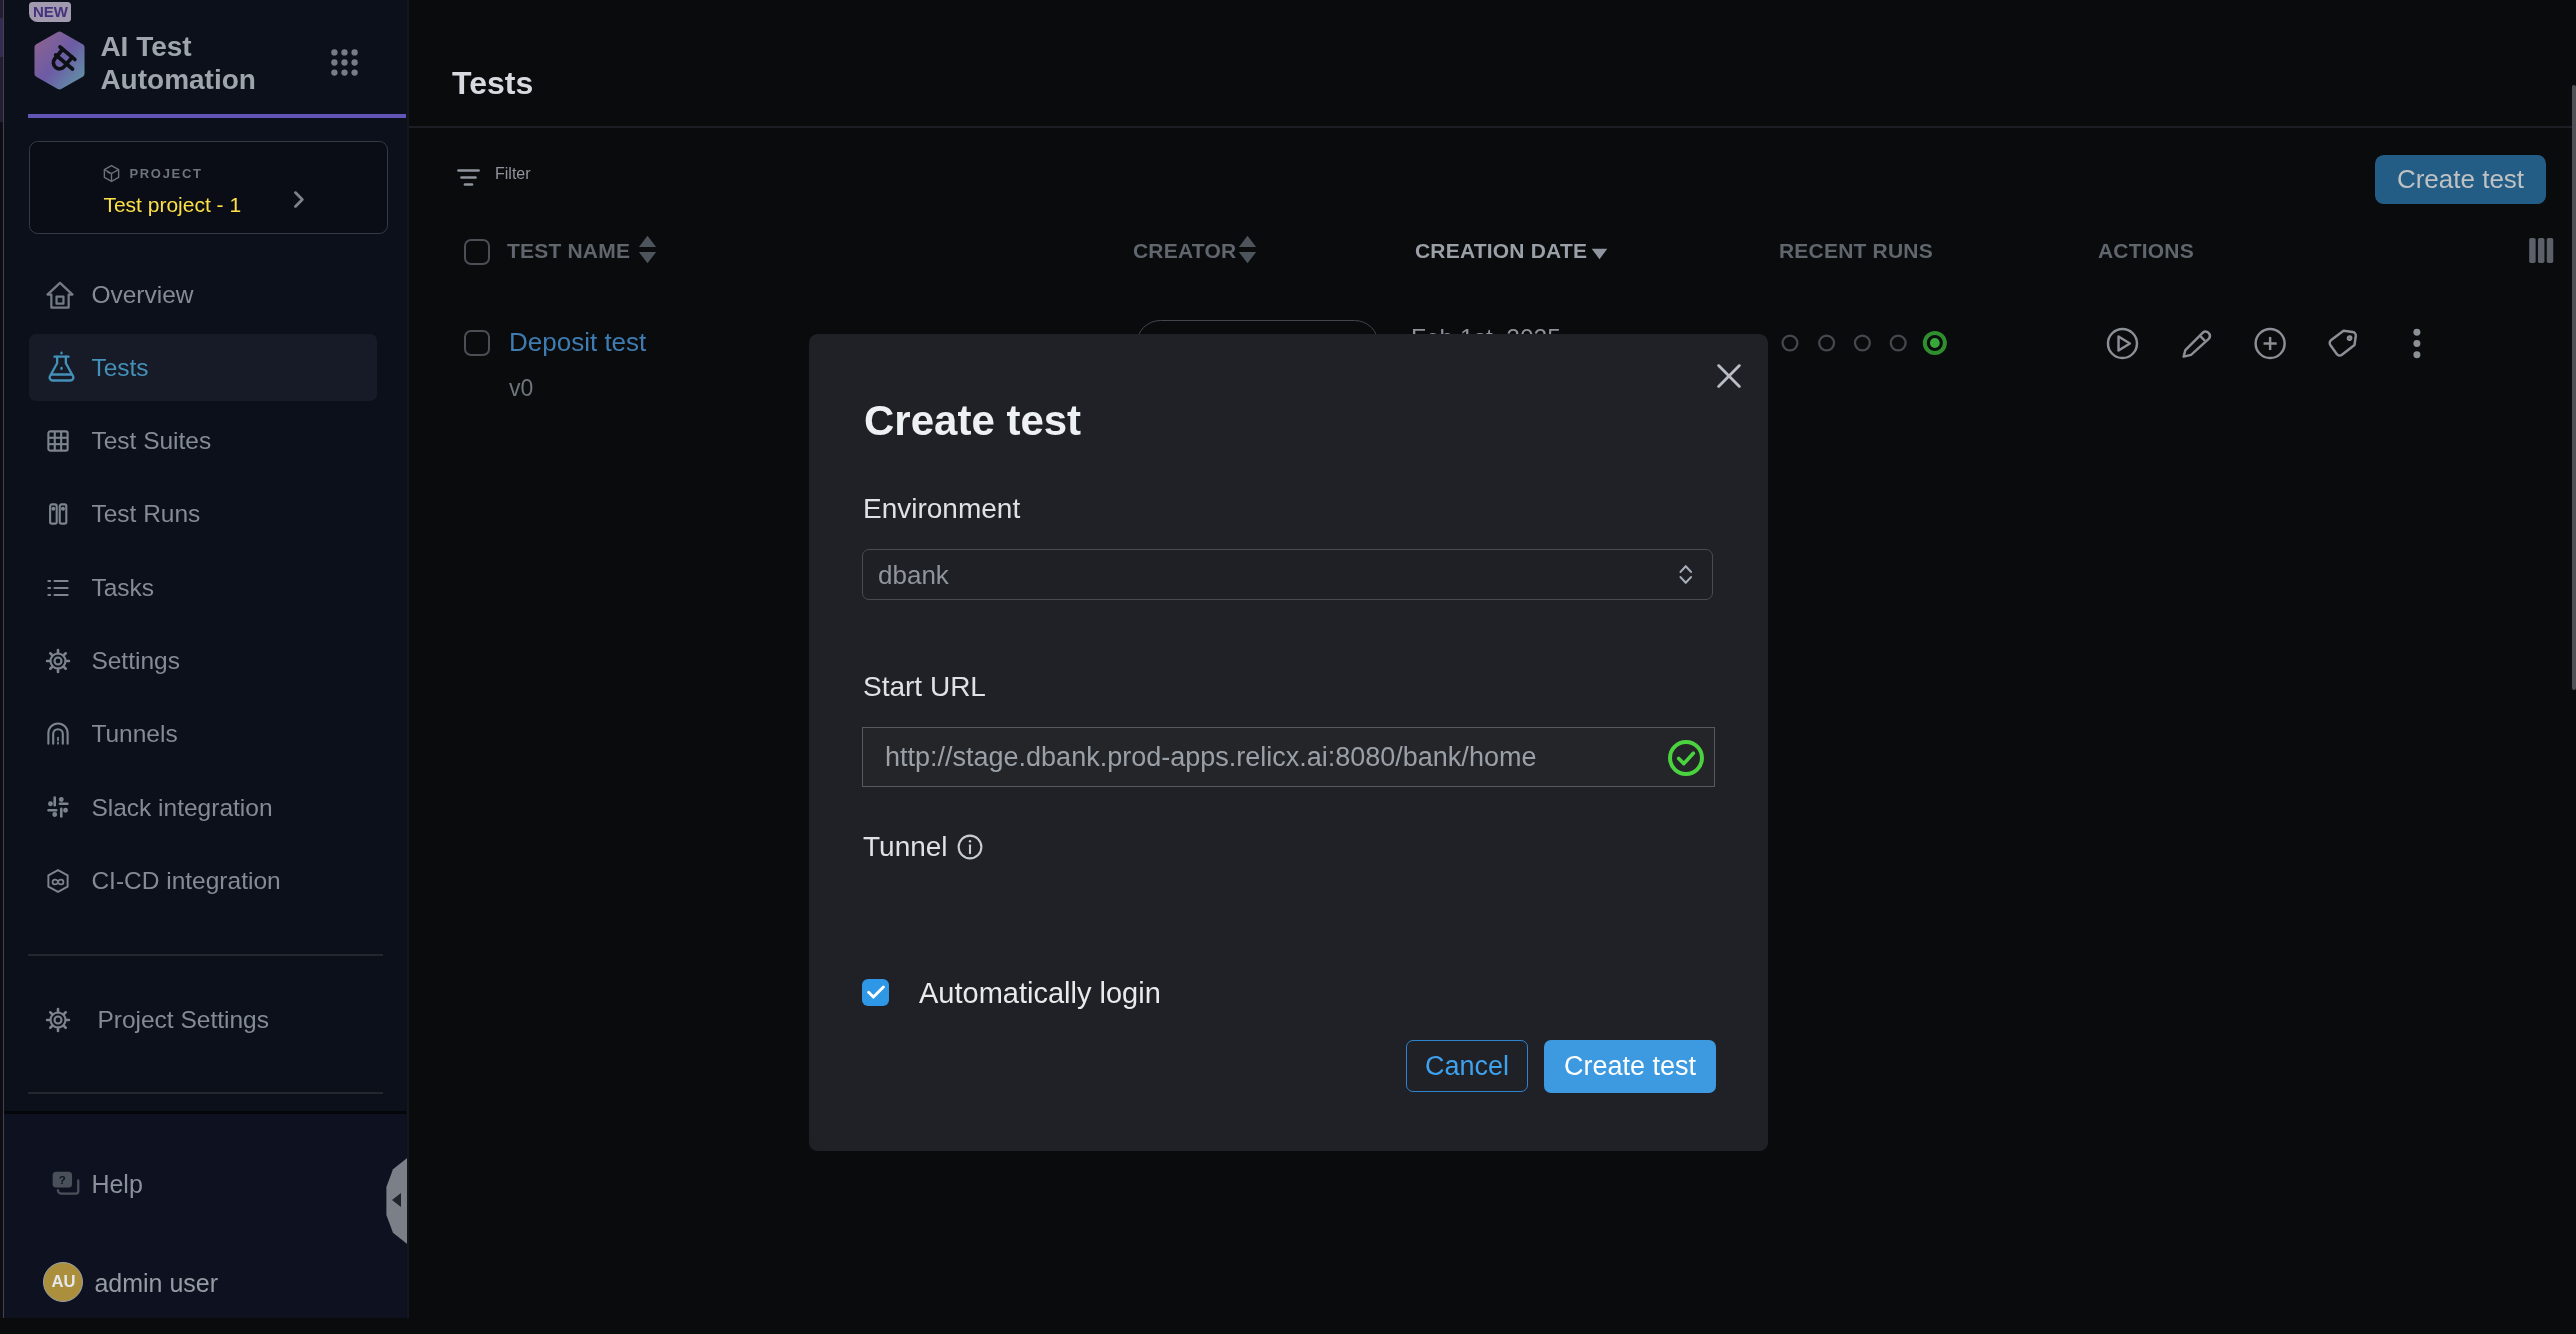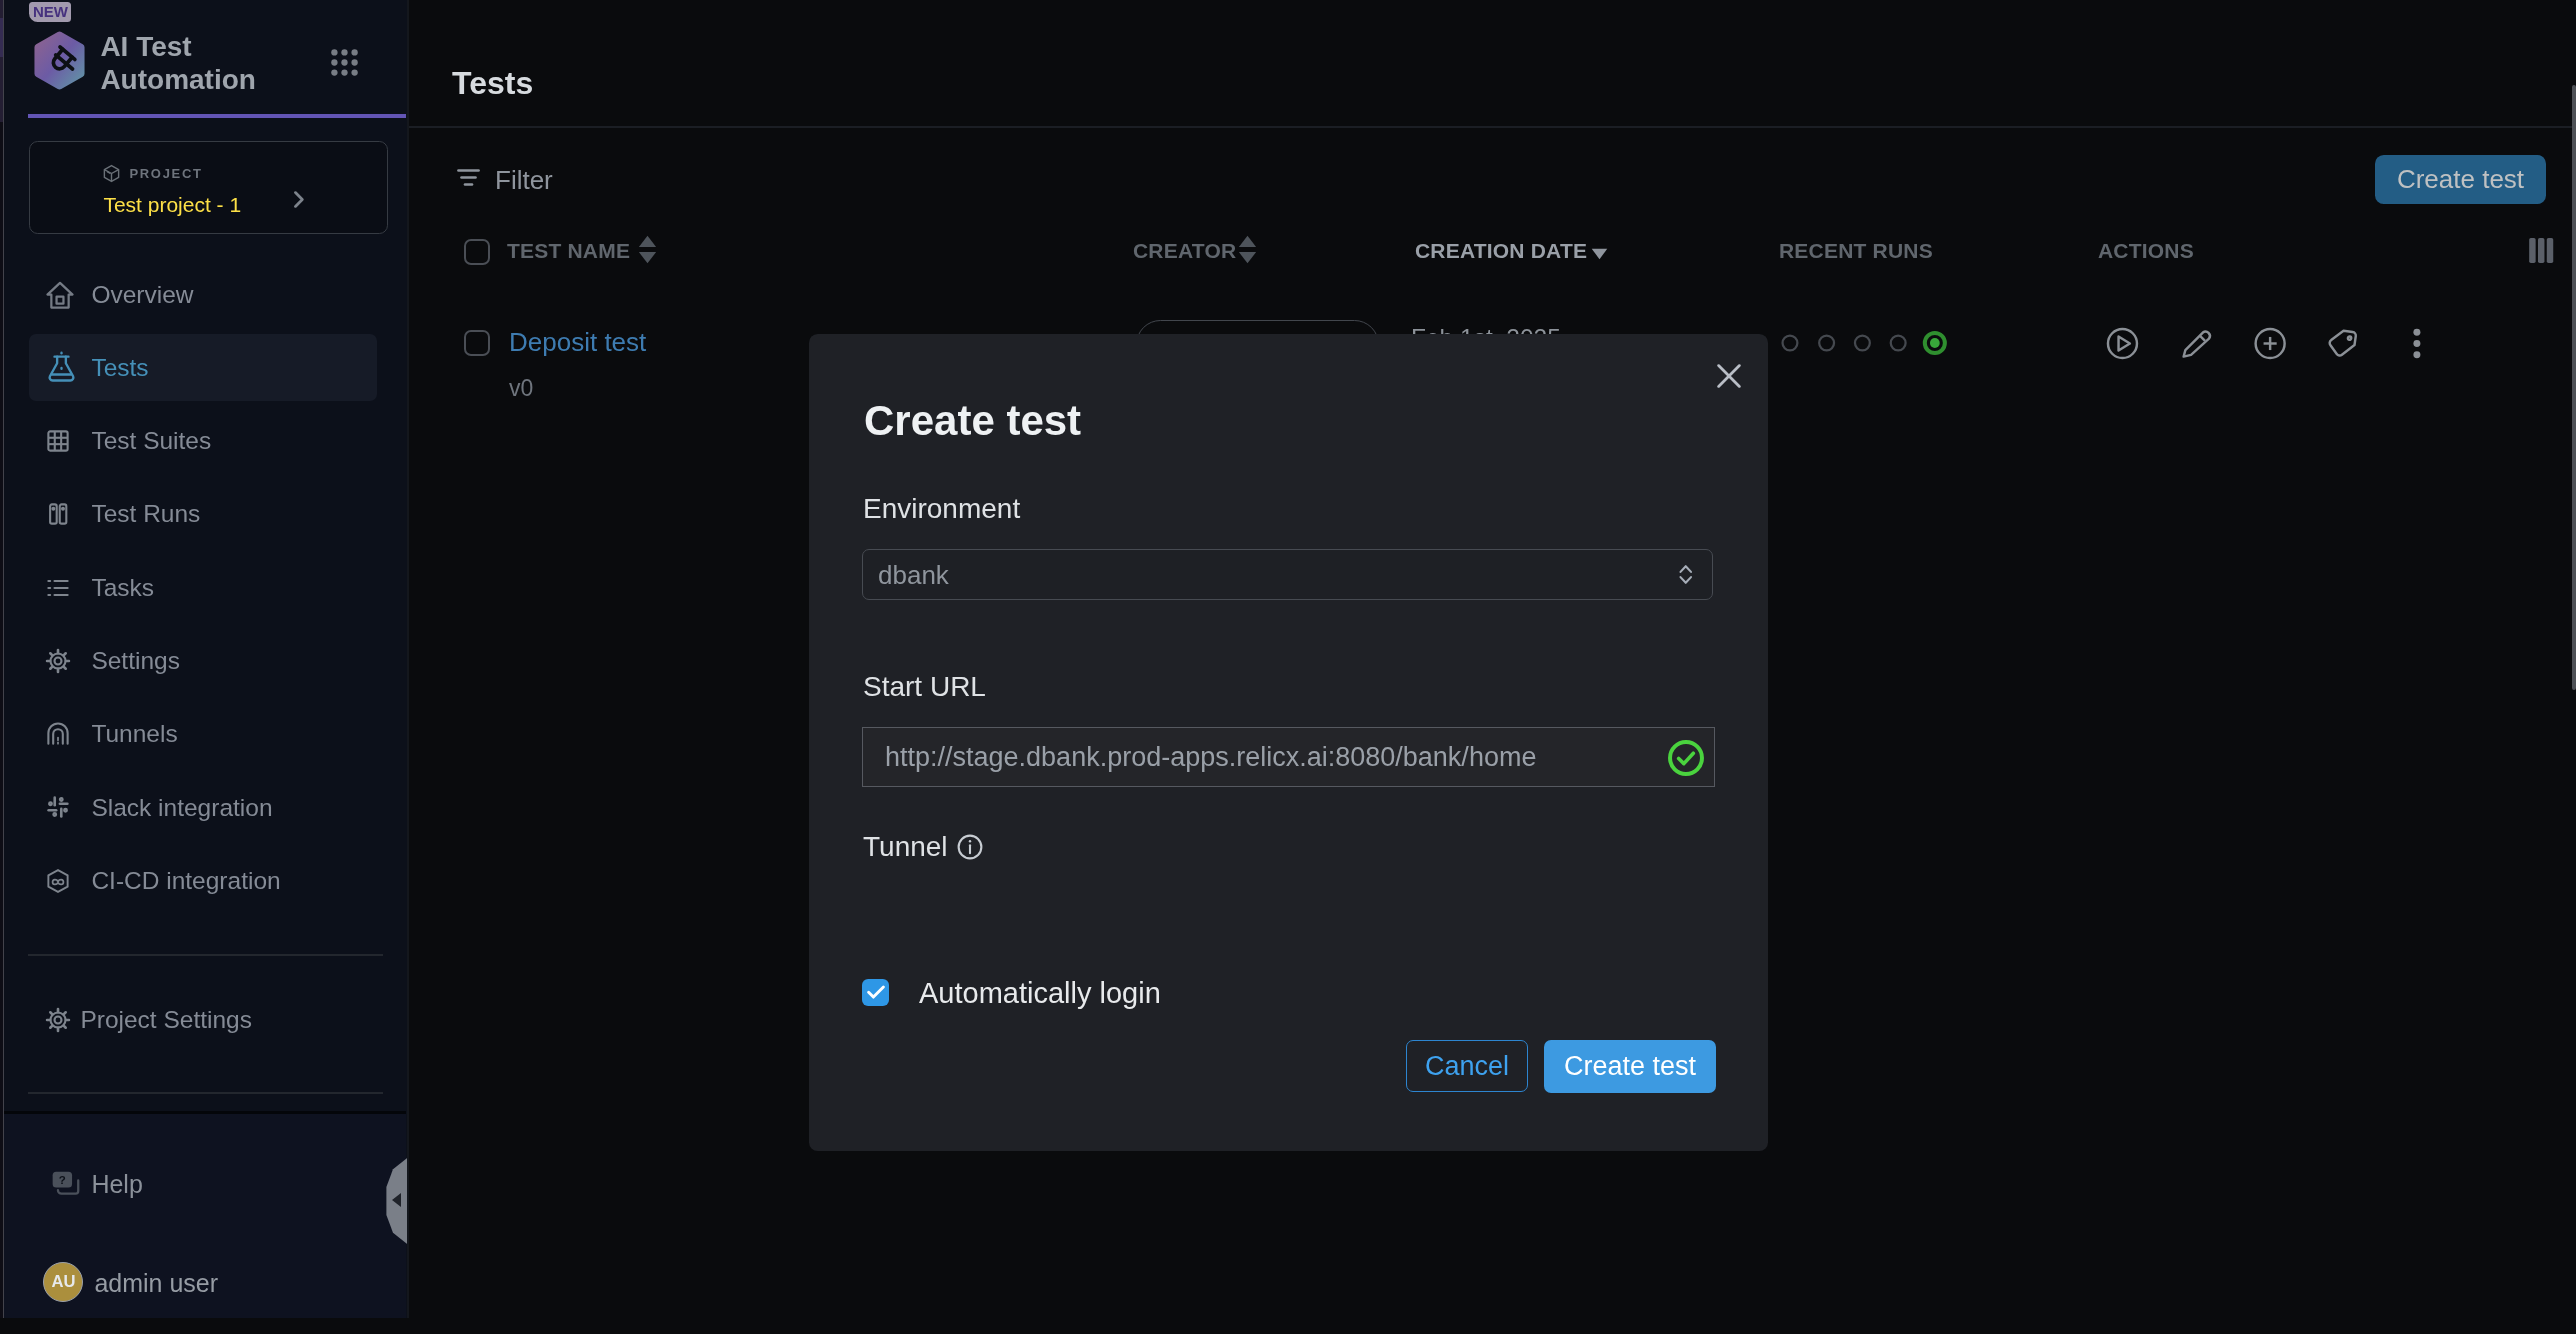--- a/index.html
+++ b/index.html
@@ -161,21 +161,21 @@
         <line x1="16" y1="3.5" x2="16" y2="7"></line>
           <line x1="16" y1="25" x2="16" y2="28.5"></line>
         <line x1="3.5" y1="16" x2="7" y2="16"></line>
           <line x1="25" y1="16" x2="28.5" y2="16"></line>
         <line x1="7.2" y1="7.2" x2="9.6" y2="9.6"></line>
           <line x1="22.4" y1="22.4" x2="24.8" y2="24.8"></line>
         <line x1="7.2" y1="24.8" x2="9.6" y2="22.4"></line>
           <line x1="22.4" y1="9.6" x2="24.8" y2="7.2"></line>
       </g>
     </svg>
-    <div class="abs nt" style="left:76px;top:1006px;">Project Settings</div>
+    <div class="abs nt" style="left:93px;top:1006px;">Project Settings</div>
 
     <div class="abs" style="left:23.6px;top:954px;width:355px;height:1.7px;background:#23272e;"></div>
 
     <div class="abs" style="left:23.6px;top:1092px;width:355px;height:1.7px;background:#23272e;"></div>
 
     <div class="abs" style="left:0;top:1111px;width:402px;height:3.5px;background:#04060a;"></div>
     <div class="abs" style="left:0;top:1114px;width:402px;height:220px;background:#0e1220;">
 
       <svg class="abs" style="left:46px;top:55px;" width="30" height="30" viewBox="0 0 34 34" fill="none">
         <rect x="3" y="3" width="22" height="18" rx="4" fill="#4a505a"></rect>
@@ -200,21 +200,21 @@
 
     <div class="abs" style="left:43px;top:65px;font-size:32px;font-weight:700;color:#d7dbdf;">Tests</div>
 
     <div class="abs" style="left:0;top:126px;width:2167px;height:1.7px;background:#1b1e24;"></div>
 
     <svg class="abs" style="left:48px;top:167px;" width="23" height="21" viewBox="0 0 26 24" stroke="#8f959d" stroke-width="3" stroke-linecap="round">
       <line x1="1.5" y1="4" x2="24.5" y2="4"></line>
         <line x1="5" y1="12" x2="21" y2="12"></line>
         <line x1="9" y1="20" x2="17" y2="20"></line>
     </svg>
-    <div class="abs" style="left:86px;top:165px;font-size:26px;color:#8f959d;text-align:center;">Filter</div>
+    <div class="abs" style="left:86px;top:165px;font-size:16px;color:#8f959d;text-align:center;">Filter</div>
 
     <div class="abs" style="left:1966px;top:155px;width:171px;height:49px;background:#235d85;border-radius:8.7px;color:#bfc1c2;font-size:26px;text-align:center;line-height:49px;">Create test</div>
 
     <div class="abs" style="left:55px;top:239px;width:22px;height:22px;border:2.6px solid #4a4e55;border-radius:7px;"></div>
     <div class="abs th" style="left:98px;top:238px;">TEST NAME</div>
     <svg class="abs" style="left:228px;top:234px;" width="21" height="31" viewBox="0 0 24 36" fill="#4e545b">
       <path d="M12 2 L22 15 H2 Z"></path>
         <path d="M12 34 L2 21 H22 Z"></path>
     </svg>
     <div class="abs th" style="left:724px;top:238px;">CREATOR</div>

